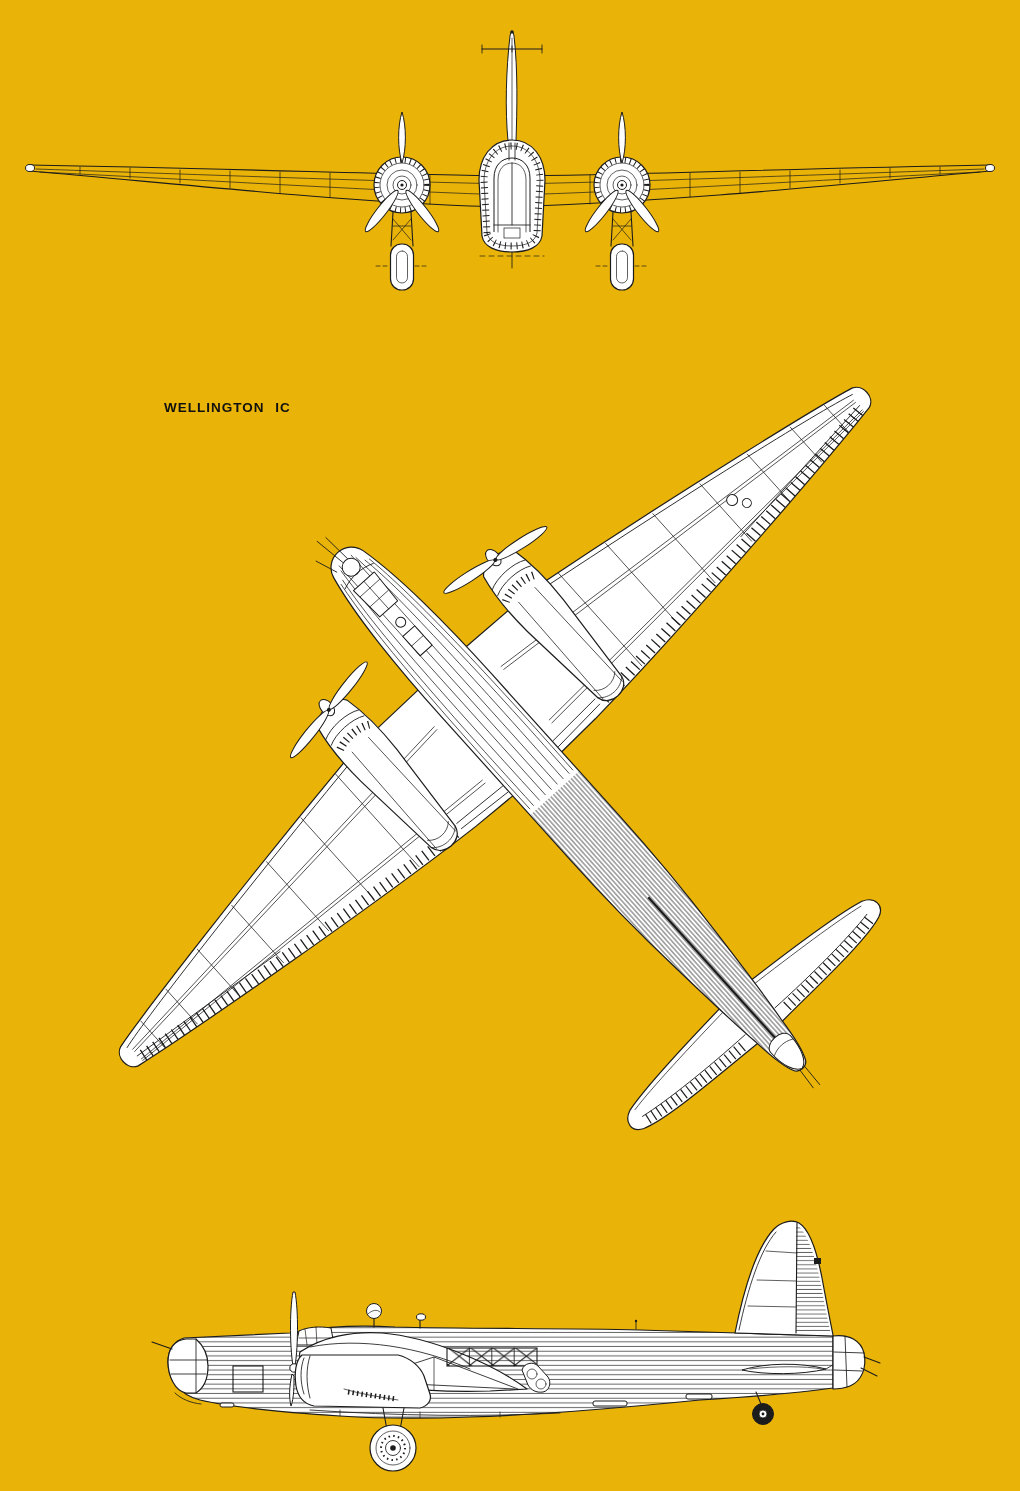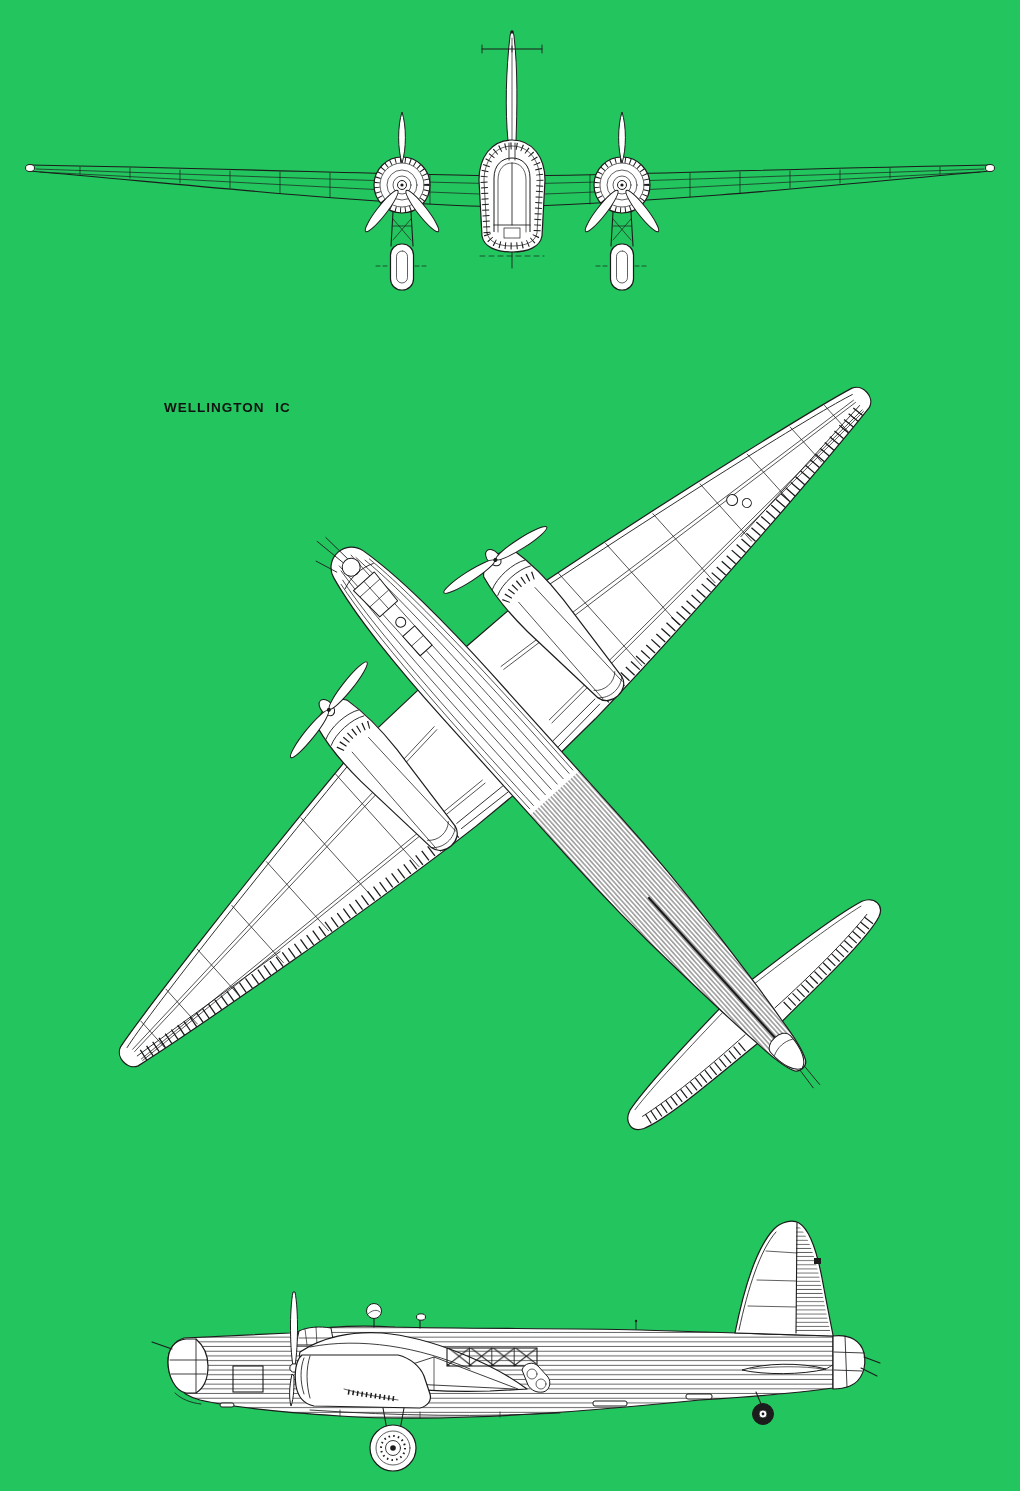--- a/index.html
+++ b/index.html
@@ -1,16 +1,16 @@
 <!DOCTYPE html>
 <html><head>
 <meta charset="utf-8">
 <style>
   html,body{margin:0;padding:0;background:#e8e8e8;}
-  .sheet{position:relative;width:1020px;height:1491px;background:#22c55e;margin:0 auto;
+  .sheet{position:relative;width:1020px;height:1491px;background:#eab308;margin:0 auto;
          font-family:"Liberation Sans", sans-serif;overflow:hidden;}
   .drawing-title{position:absolute;left:164px;top:400px;font-size:13.5px;font-weight:bold;
          color:#111;letter-spacing:1px;word-spacing:6px;white-space:nowrap;}
   svg{position:absolute;left:0;top:0;}
   .ln{fill:none;stroke:#1c1c1c;stroke-width:1.1;stroke-linecap:round;stroke-linejoin:round;}
   .lt{fill:none;stroke:#1c1c1c;stroke-width:.7;stroke-linecap:round;}
   .md{fill:none;stroke:#1c1c1c;stroke-width:.85;stroke-linecap:round;}
   .wf{fill:#ffffff;stroke:#1c1c1c;stroke-width:1.2;stroke-linejoin:round;}
   .wf2{fill:#ffffff;stroke:#1c1c1c;stroke-width:1;stroke-linejoin:round;}
   .bk{fill:#1c1c1c;stroke:none;}

